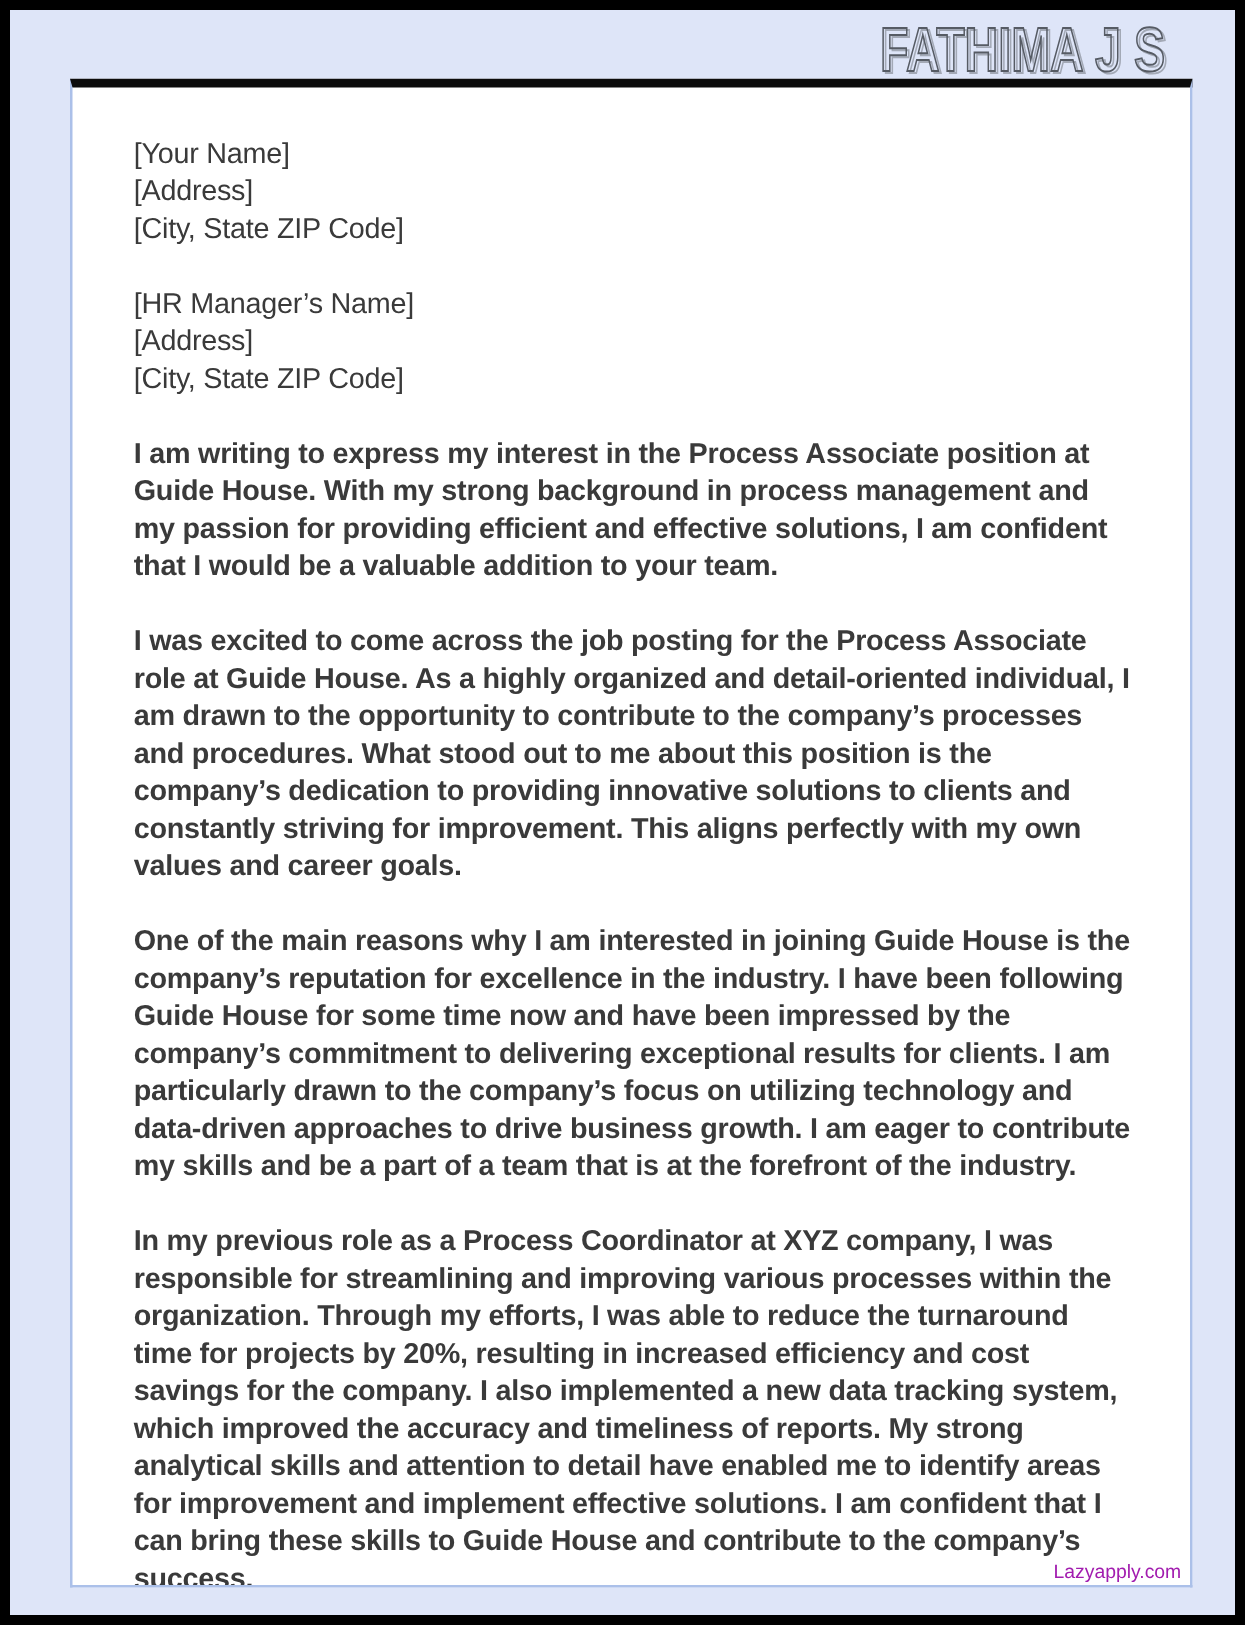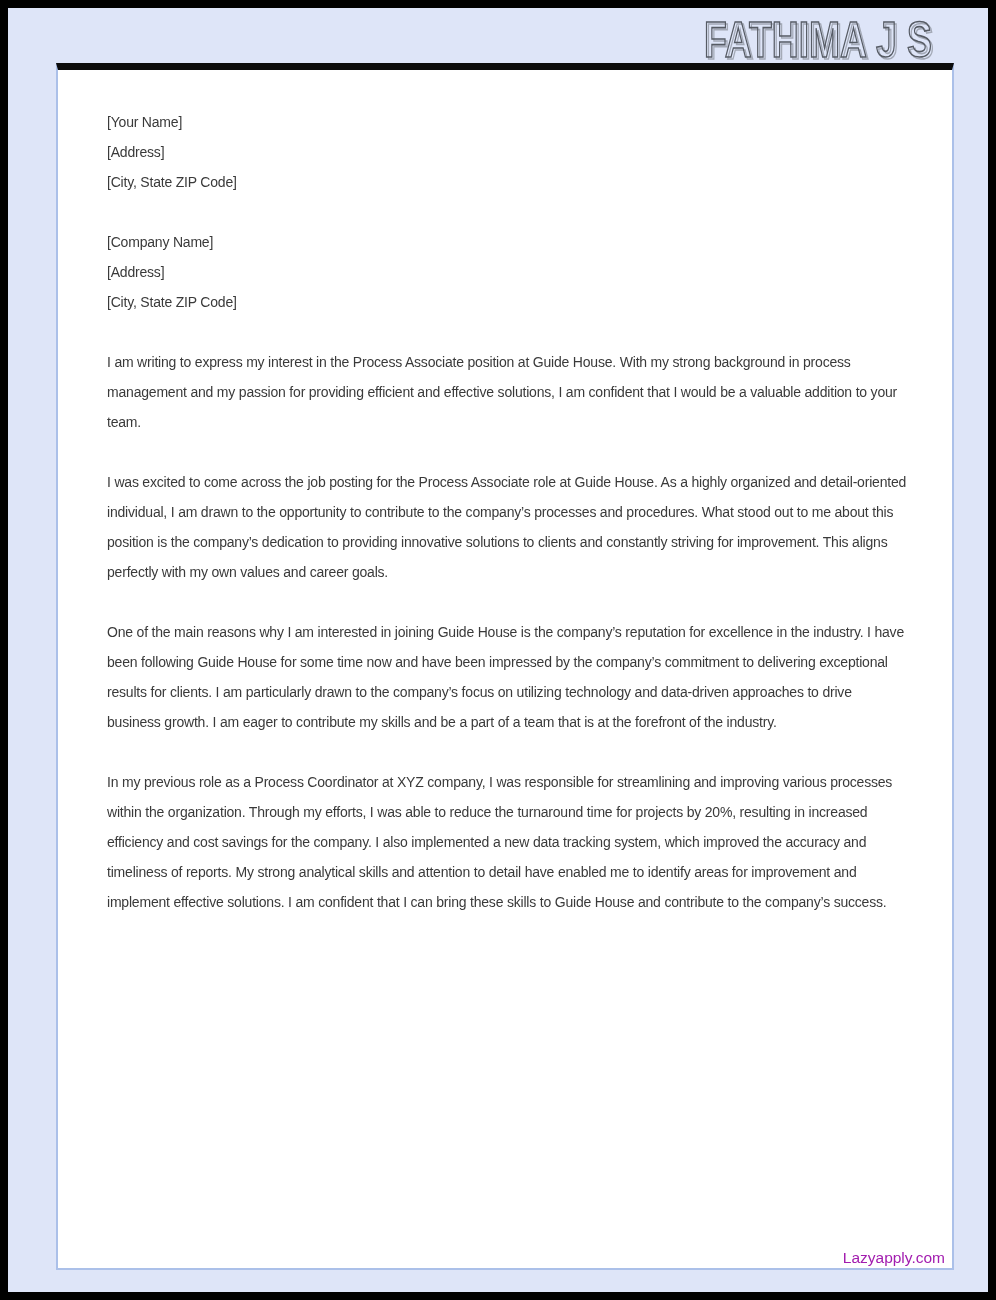--- a/index.html
+++ b/index.html
@@ -41,28 +41,28 @@
     box-sizing: border-box;
     background: #ffffff;
     border-top: 7px solid #0c0c0c;
     border-left: 2px solid #abc0e9;
     border-right: 2px solid #abc0e9;
     border-bottom: 2px solid #abc0e9;
     overflow: hidden;
   }
   .letter-content {
     padding: 37px 45px 0 49px;
-    font-size: 14px;
+    font-size: 23px;
     line-height: 30px;
     letter-spacing: -0.2px;
     color: #3a3a3a;
   }
   .block { margin: 0 0 30px 0; }
   .block div { white-space: pre; }
-  .para { margin: 0 0 30px 0; max-width: 800px; }
+  .para { margin: 0 0 30px 0; max-width: 800px; font-weight: bold; }
   .watermark {
     position: absolute;
     right: 7px;
     bottom: 1px;
     font-size: 15.5px;
     letter-spacing: 0;
     color: #a21caf;
     background: #ffffff;
     padding-left: 6px;
   }
@@ -80,21 +80,21 @@
   <div class="page">
     <div class="letter-content">
 
       <div class="block">
         <div>[Your Name]</div>
         <div>[Address]</div>
         <div>[City, State ZIP Code]</div>
       </div>
 
       <div class="block">
-        <div>[Company Name]</div>
+        <div>[HR Manager’s Name]</div>
         <div>[Address]</div>
         <div>[City, State ZIP Code]</div>
       </div>
 
 
       <p class="para">I am writing to express my interest in the Process Associate position at Guide House. With my strong background in process management and my passion for providing efficient and effective solutions, I am confident that I would be a valuable addition to your team.</p>
       <p class="para">I was excited to come across the job posting for the Process Associate role at Guide House. As a highly organized and detail-oriented individual, I am drawn to the opportunity to contribute to the company’s processes and procedures. What stood out to me about this position is the company’s dedication to providing innovative solutions to clients and constantly striving for improvement. This aligns perfectly with my own values and career goals.</p>
       <p class="para">One of the main reasons why I am interested in joining Guide House is the company’s reputation for excellence in the industry. I have been following Guide House for some time now and have been impressed by the company’s commitment to delivering exceptional results for clients. I am particularly drawn to the company’s focus on utilizing technology and data-driven approaches to drive business growth. I am eager to contribute my skills and be a part of a team that is at the forefront of the industry.</p>
       <p class="para">In my previous role as a Process Coordinator at XYZ company, I was responsible for streamlining and improving various processes within the organization. Through my efforts, I was able to reduce the turnaround time for projects by 20%, resulting in increased efficiency and cost savings for the company. I also implemented a new data tracking system, which improved the accuracy and timeliness of reports. My strong analytical skills and attention to detail have enabled me to identify areas for improvement and implement effective solutions. I am confident that I can bring these skills to Guide House and contribute to the company’s success.</p>
 

